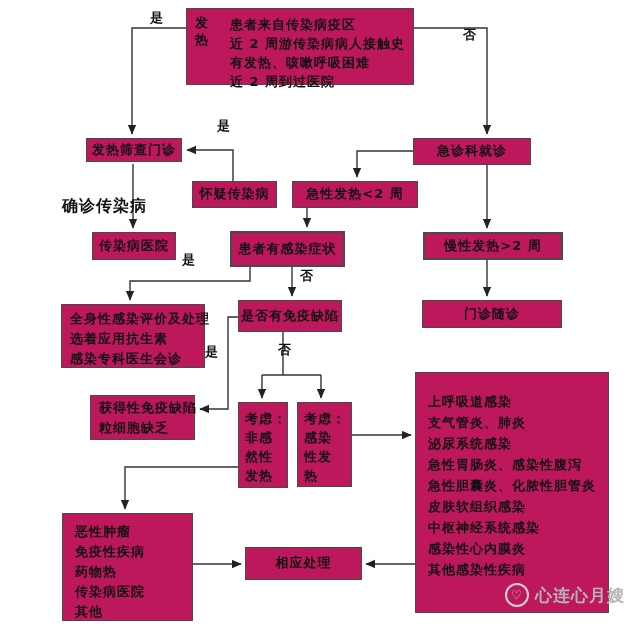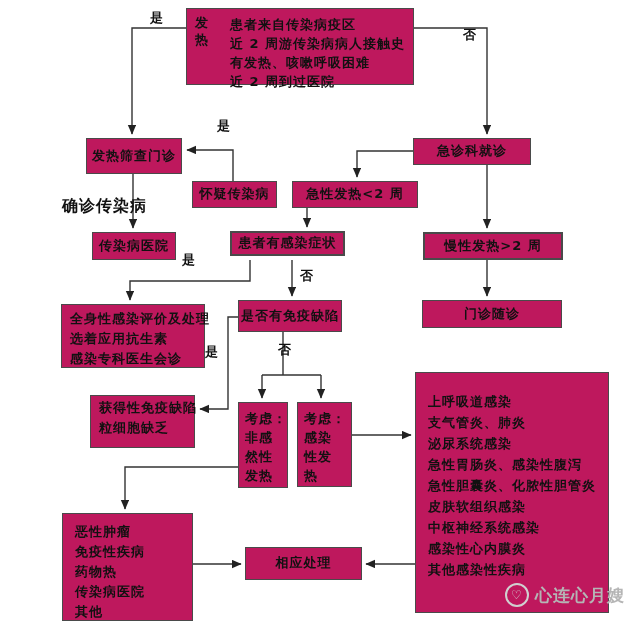--- a/index.html
+++ b/index.html
@@ -74,41 +74,41 @@
   <div class="node" id="criteria" style="left:186px;top:8px;width:228px;height:77px;">
     <div class="ttl">发热</div>
     <div class="lines">
       <div class="ln">患者来自传染病疫区</div>
       <div class="ln">近 2 周游传染病病人接触史</div>
       <div class="ln">有发热、咳嗽呼吸困难</div>
       <div class="ln">近 2 周到过医院</div>
     </div>
   </div>
 
-  <div class="node center" style="left:86px;top:138px;width:96px;height:36px;">
+  <div class="node center" style="left:86px;top:138px;width:96px;height:24px;">
     <span>发热筛查门诊</span>
   </div>
 
   <div class="node center" style="left:192px;top:181px;width:85px;height:27px;">
     <span>怀疑传染病</span>
   </div>
 
   <div class="node center" style="left:413px;top:138px;width:118px;height:27px;">
     <span>急诊科就诊</span>
   </div>
 
   <div class="node center" style="left:292px;top:181px;width:126px;height:27px;">
     <span>急性发热&lt;2 周</span>
   </div>
 
   <div class="node center" style="left:92px;top:232px;width:84px;height:28px;">
     <span>传染病医院</span>
   </div>
 
-  <div class="node center" style="left:230px;top:231px;width:115px;height:25px;border-width:2px;">
+  <div class="node center" style="left:230px;top:231px;width:115px;height:36px;border-width:2px;">
     <span>患者有感染症状</span>
   </div>
 
   <div class="node center" style="left:423px;top:232px;width:140px;height:28px;border-width:2px;">
     <span>慢性发热&gt;2 周</span>
   </div>
 
   <div class="node center" style="left:422px;top:300px;width:140px;height:28px;">
     <span>门诊随诊</span>
   </div>
@@ -116,21 +116,21 @@
   <div class="node list" id="systemic" style="left:61px;top:304px;width:144px;height:64px;">
     <div class="ln">全身性感染评价及处理</div>
     <div class="ln">选着应用抗生素</div>
     <div class="ln">感染专科医生会诊</div>
   </div>
 
   <div class="node center" style="left:238px;top:300px;width:104px;height:32px;">
     <span>是否有免疫缺陷</span>
   </div>
 
-  <div class="node list" id="acquired" style="left:90px;top:395px;width:105px;height:53px;padding-top:2px;">
+  <div class="node list" id="acquired" style="left:90px;top:395px;width:105px;height:45px;padding-top:2px;">
     <div class="ln">获得性免疫缺陷</div>
     <div class="ln">粒细胞缺乏</div>
   </div>
 
   <div class="node consider" style="left:238px;top:402px;width:50px;height:86px;">
     <div class="ln">考虑：</div>
     <div class="ln">非感</div>
     <div class="ln">然性</div>
     <div class="ln">发热</div>
   </div>

